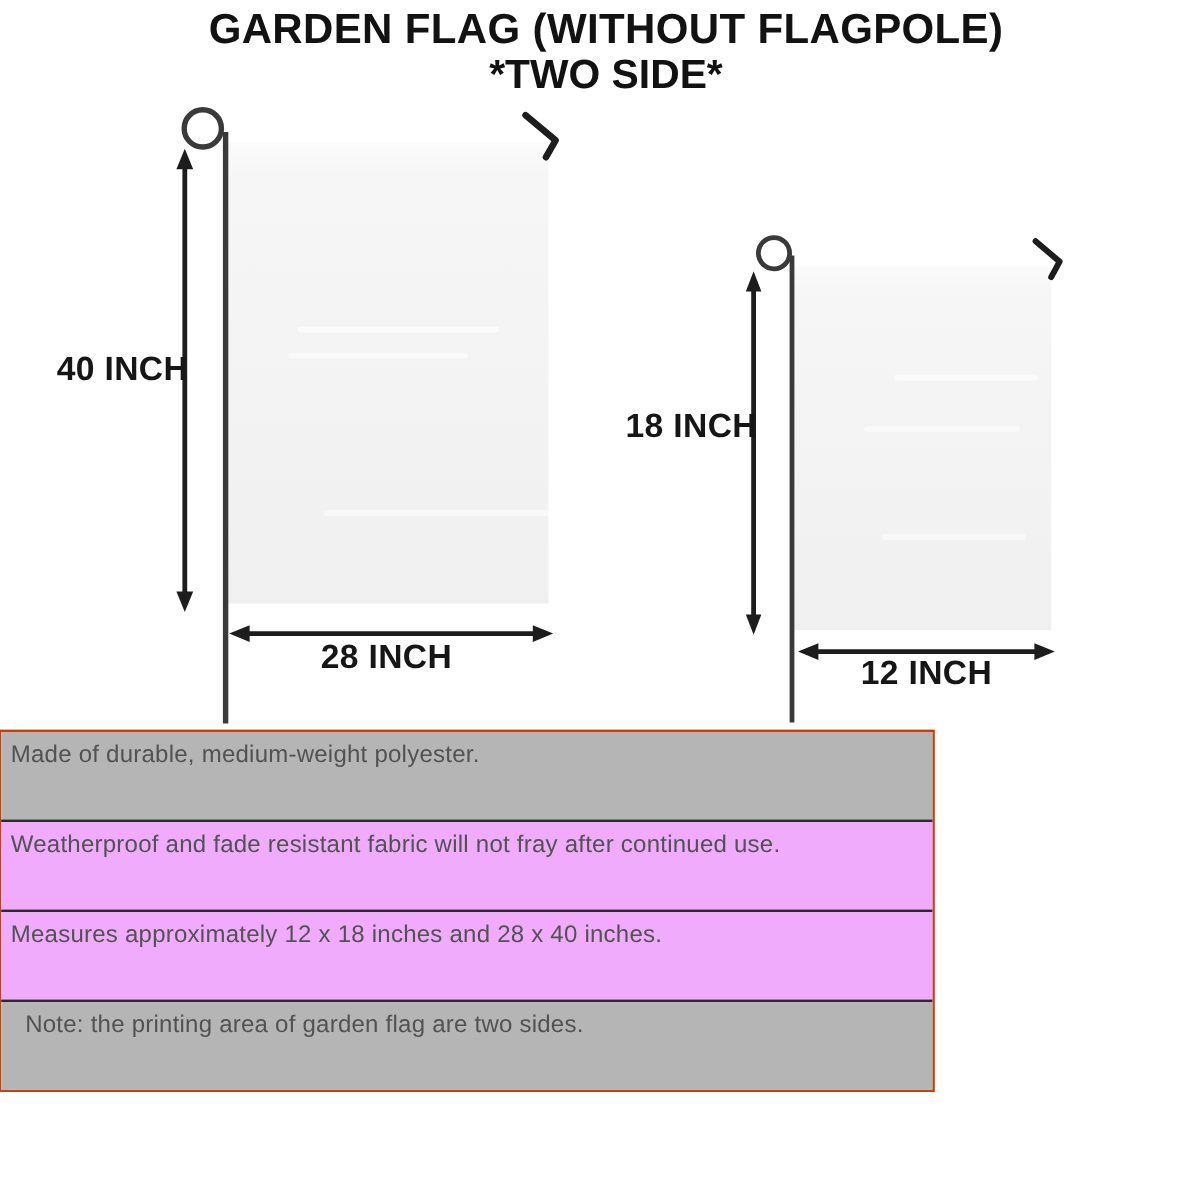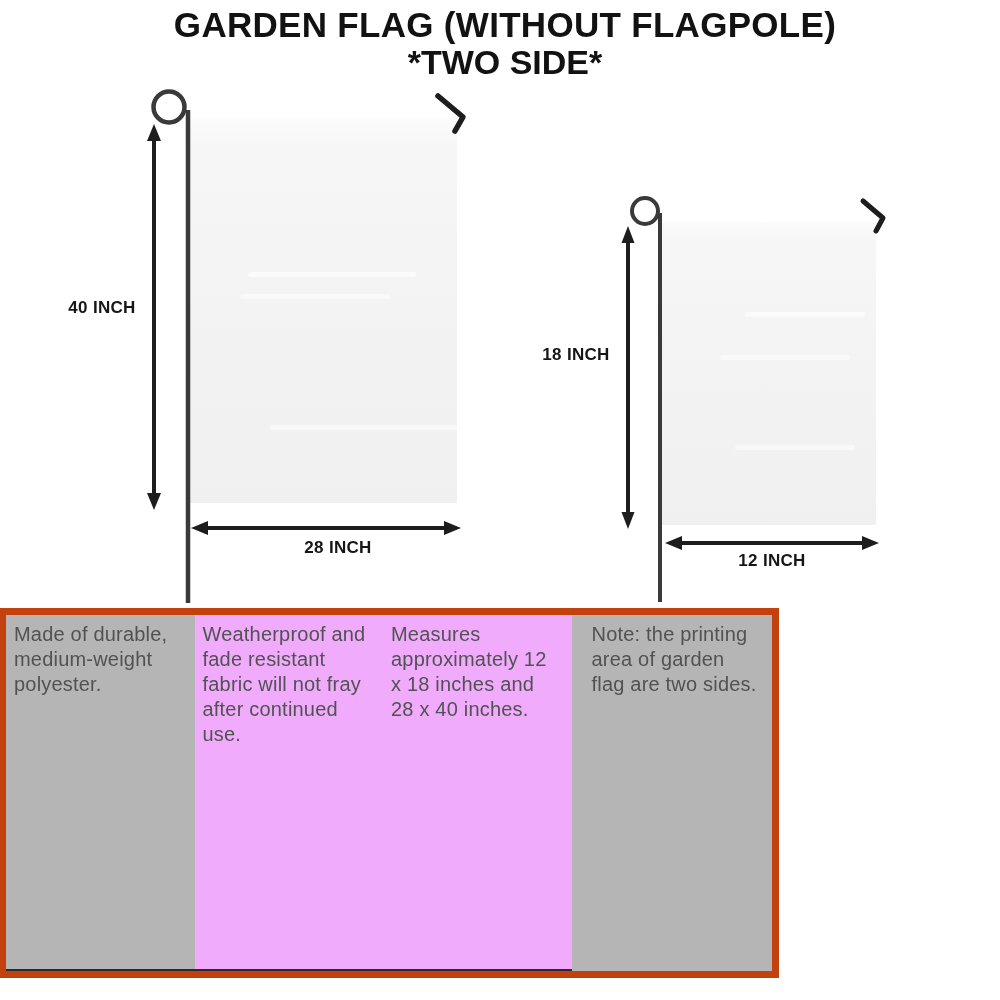--- a/index.html
+++ b/index.html
@@ -9,27 +9,27 @@
   }
   .title-block {
     position:absolute; top:6px; left:10px; width:990px; text-align:center;
     color:#121212; font-weight:bold; line-height:1.09;
   }
   .title-line1 { font-size:35px; letter-spacing:0.3px; }
   .title-line2 { font-size:34px; }
   svg.overlay { position:absolute; left:0; top:0; }
   .dim-label {
     position:absolute; transform:translate(-50%,-50%);
-    font-weight:bold; font-size:17px; color:#161616; white-space:nowrap;
+    font-weight:bold; font-size:28px; color:#161616; white-space:nowrap;
     letter-spacing:0.3px;
   }
   .spec-table {
-    position:absolute; left:-1px; top:608px; width:780px; height:370px;
-    border:7px solid #c2410c; box-sizing:border-box;
-    display:flex; flex-direction:row;
+    position:absolute; left:-1px; top:608px; width:780px; height:302px;
+    border:2px solid #c2410c; box-sizing:border-box;
+    display:flex; flex-direction:column;
   }
   .spec-row {
     flex:1 1 0; box-sizing:border-box; border-bottom:2px solid #2b2b2b;
     padding:7px 10px 0 8px; font-size:20px; color:#525252;
     letter-spacing:0.2px; line-height:1.25; overflow:hidden;
   }
   .spec-row:last-child { border-bottom:none;padding-left:20px; }
   .row-gray  { background:#b5b5b5; }
   .row-white { background:#f0abfc; }
 </style>
@@ -89,21 +89,21 @@
       </g>
       <g fill="#1d1d1d" stroke="none">
         <line x1="680" y1="543" x2="864" y2="543" stroke="#1d1d1d" stroke-width="4"></line>
         <polygon points="665,543 682,536 682,550"></polygon>
         <polygon points="879,543 862,536 862,550"></polygon>
       </g>
     </g>
   </svg>
 
   <div class="dim-label" style="left:102px; top:308px;">40 INCH</div>
-  <div class="dim-label" style="left:322px; top:548px;margin-left:16px;">28 INCH</div>
+  <div class="dim-label" style="left:322px; top:548px;">28 INCH</div>
   <div class="dim-label" style="left:576px; top:355px;">18 INCH</div>
   <div class="dim-label" style="left:772px; top:561px;text-align:right;">12 INCH</div>
 
   <div class="spec-table">
     <div class="spec-row row-gray">Made of durable, medium-weight polyester.</div>
     <div class="spec-row row-white">Weatherproof and fade resistant fabric will not fray after continued use.</div>
     <div class="spec-row row-white">Measures approximately 12 x 18 inches and 28 x 40 inches.</div>
     <div class="spec-row row-gray">Note: the printing area of garden flag are two sides.</div>
   </div>
 

